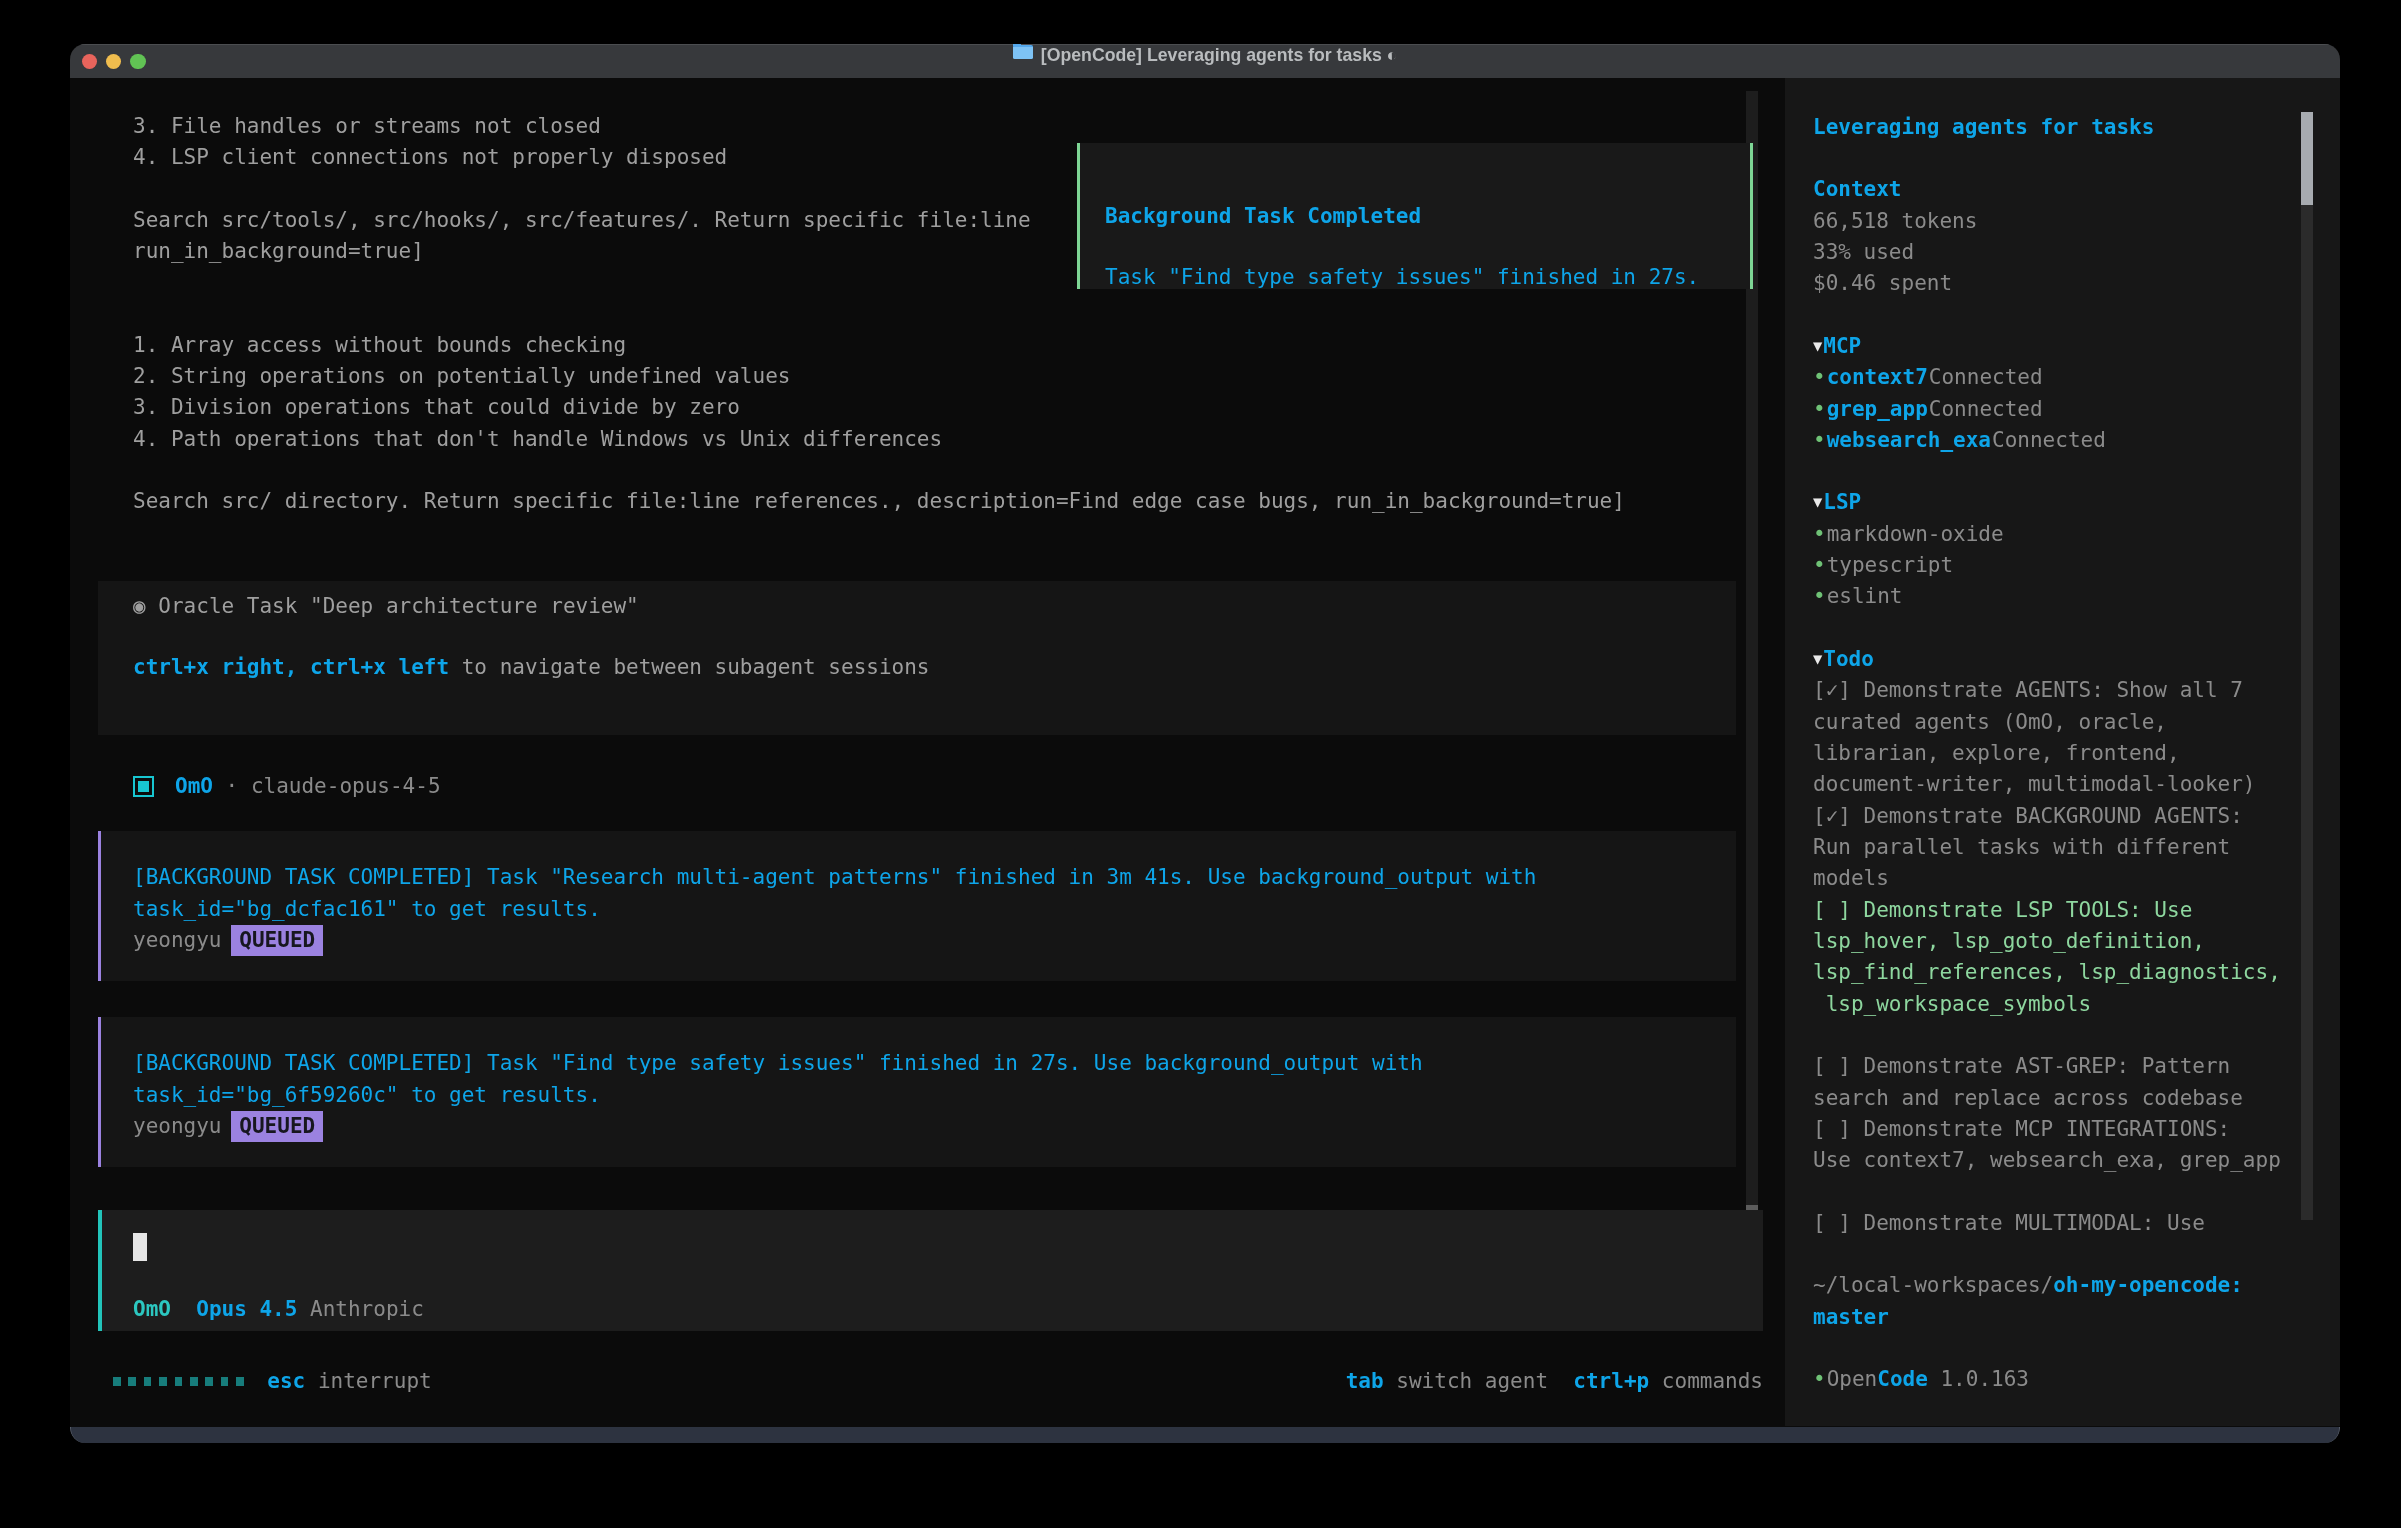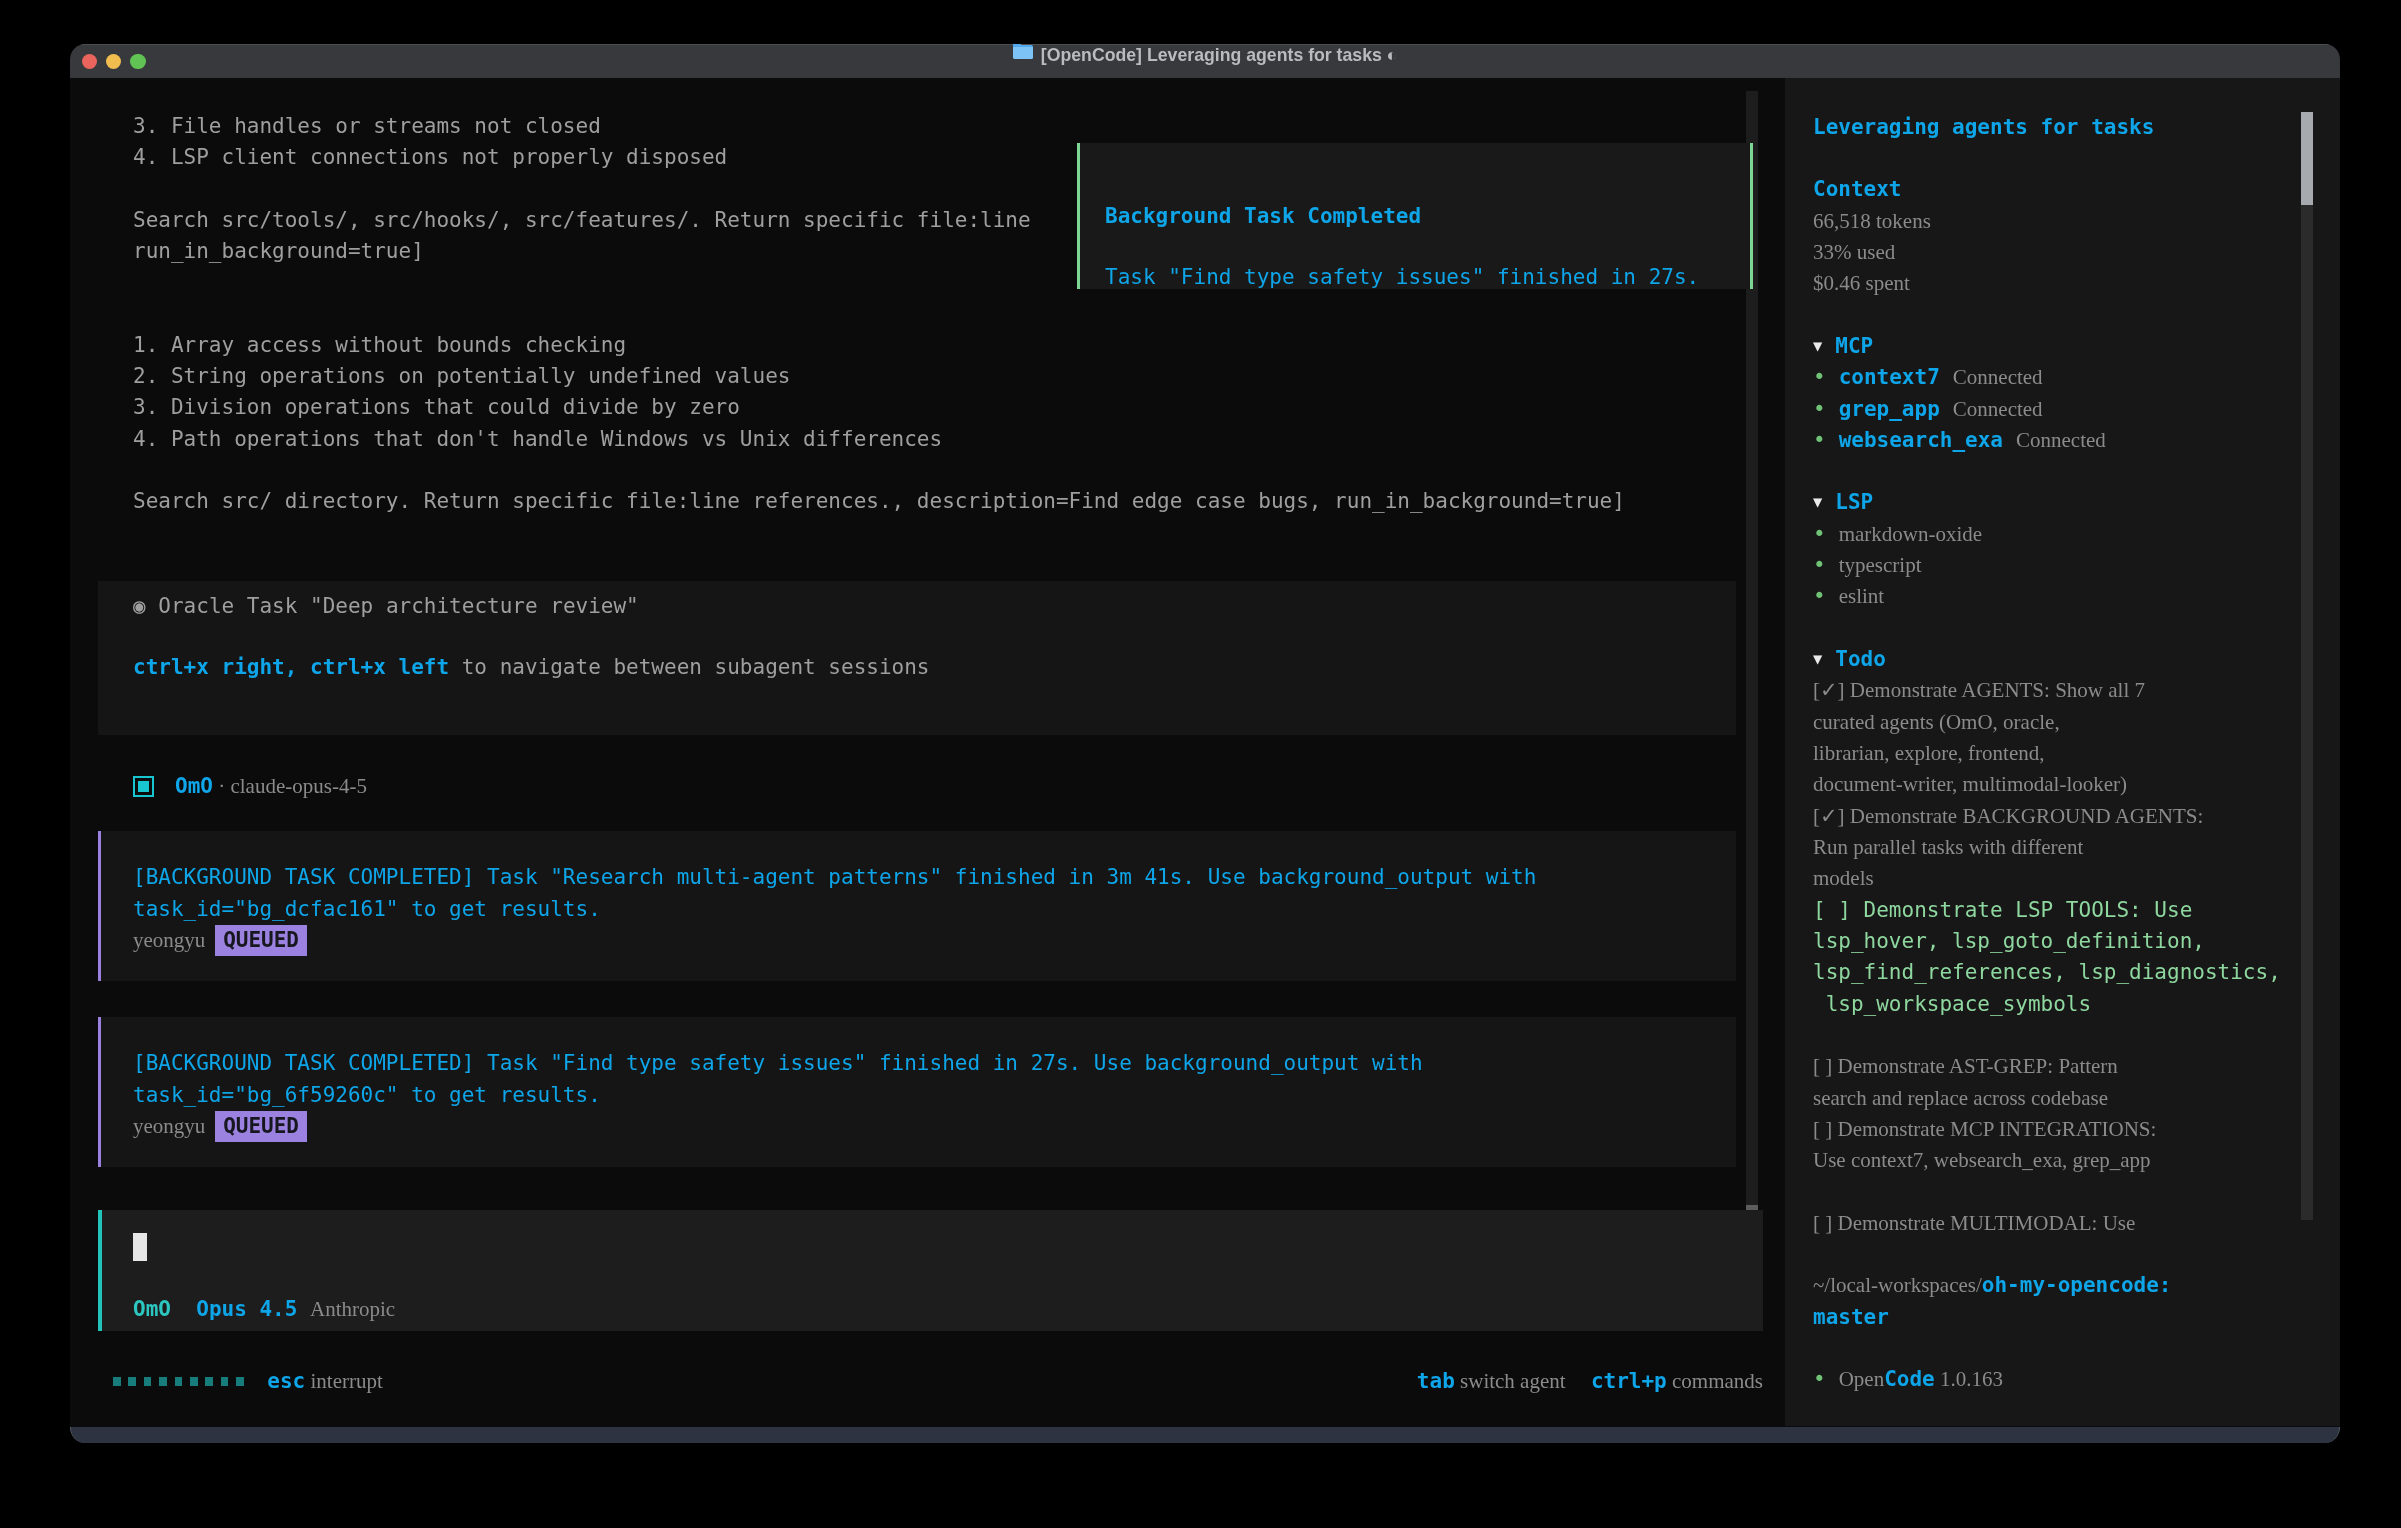--- a/index.html
+++ b/index.html
@@ -20,21 +20,21 @@
                  background:#54a8ec;border-radius:1.8px 1.8px 0 0;}
   .folder:after{content:"";position:absolute;left:0;top:1.8px;width:20px;height:12.4px;
                 background:#7ec3f5;border-radius:0 0 1.8px 1.8px;}
   .titletext{font-family:"Liberation Sans",sans-serif;font-weight:bold;font-size:17.7px;color:#b9bcbe;}
   .content{position:absolute;left:0;top:34px;width:100%;height:1348px;background:#0b0b0b;overflow:hidden;}
   .bottomstrip{position:absolute;left:0;top:1383px;width:100%;height:16.5px;background:#2d3340;
                border:1.2px solid #565d69;border-top:none;box-sizing:border-box;
                border-radius:0 0 15.4px 15.4px;}
   .line{position:absolute;white-space:pre;font-size:21px;line-height:31px;height:31px;}
   .dim{color:#9f9f9f;}
-  .dim2{color:#8b8b8b;font-family:Liberation Serif, serif;}
+  .dim2{color:#8b8b8b;}
   .white{color:#0ea5e9;}
   .bold{font-weight:bold;}
   .panel{position:absolute;background:#151515;}
   .notif{position:absolute;left:1007px;top:65px;width:676px;height:146px;background:#191919;
          border-left:3px solid #7ed695;border-right:3px solid #7ed695;box-sizing:border-box;}
   .msgbox{border-left:3.5px solid #9b82e0;box-sizing:border-box;}
   .badge{display:inline-block;background:#9b82e0;color:#17171f;font-weight:bold;
          padding:0 8.3px;margin-left:9.5px;}
   .inputbox{position:absolute;left:28px;top:1132px;width:1665px;height:121px;background:#1d1d1d;
             border-left:4.1px solid #22c4ba;box-sizing:border-box;}
@@ -44,21 +44,21 @@
   .todogreen{color:#8ed79f;}
   .agenticon{position:absolute;left:63px;top:698px;width:21px;height:21px;
              border:2.4px solid #17c6d1;box-sizing:border-box;}
   .agenticon:after{content:"";position:absolute;left:3px;top:3px;right:3px;bottom:3px;background:#17c6d1;}
   .tri{font-size:15.4px;vertical-align:1.8px;color:#e9e9e9;}
   .sb{position:absolute;background:#171717;}
   .track{position:absolute;width:11.8px;}
   .thumb{position:absolute;width:11.8px;}
   .spinner{display:inline-flex;gap:7.7px;margin-right:23.6px;vertical-align:2.4px;}
   .spinner i{width:7.7px;height:8.9px;background:#177d7c;display:inline-block;}
-  .ml22{margin-left:13px;}
+  .ml22{margin-left:1px;}
 </style>
 </head>
 <body>
 
 <div class="window">
 
   <div class="titlebar">
     <div class="lights">
       <div class="light red"></div>
       <div class="light yellow"></div>

